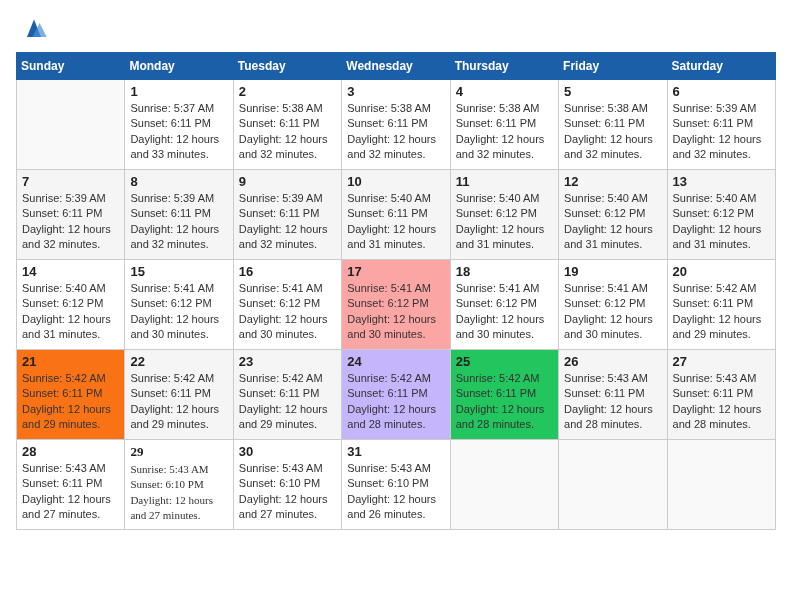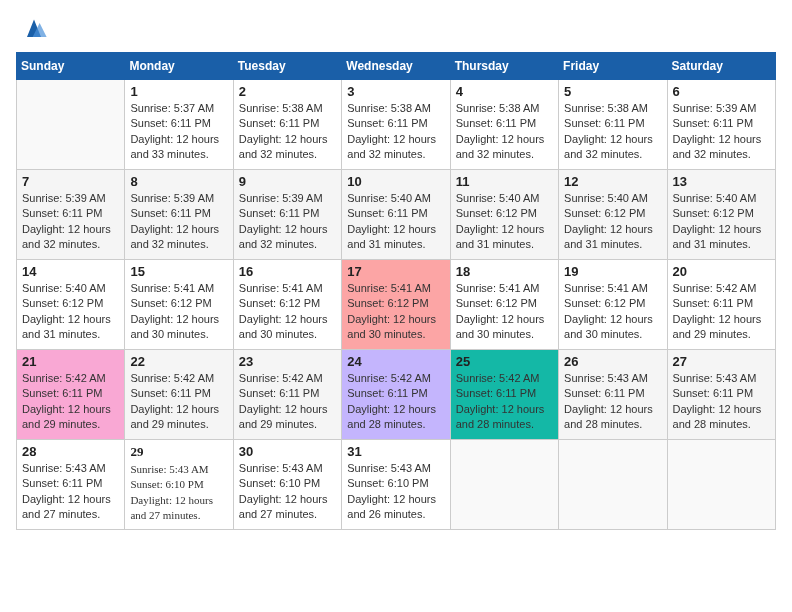--- a/index.html
+++ b/index.html
@@ -266,21 +266,21 @@
         </td>
         <td style="background: rgb(255, 255, 255); margin-top: 40px;">
           <span class="day-num">20</span>
           <div class="day-info" style="white-space: pre-line;">Sunrise: 5:42 AM
 Sunset: 6:11 PM
 Daylight: 12 hours
 and 29 minutes.</div>
         </td>
       </tr>
       <tr>
-        <td style="background: #f9a8d4;">
+        <td style="background: #f97316;">
           <span class="day-num">21</span>
           <div class="day-info" style="white-space: pre-line;">Sunrise: 5:42 AM
 Sunset: 6:11 PM
 Daylight: 12 hours
 and 29 minutes.</div>
         </td>
         <td style="background: rgb(245, 245, 245);">
           <span class="day-num">22</span>
           <div class="day-info" style="white-space: pre-line;">Sunrise: 5:42 AM
 Sunset: 6:11 PM
@@ -294,21 +294,21 @@
 Daylight: 12 hours
 and 29 minutes.</div>
         </td>
         <td style="background: #c4b5fd;">
           <span class="day-num">24</span>
           <div class="day-info" style="white-space: pre-line;">Sunrise: 5:42 AM
 Sunset: 6:11 PM
 Daylight: 12 hours
 and 28 minutes.</div>
         </td>
-        <td style="background: #14b8a6;">
+        <td style="background: #22c55e;">
           <span class="day-num">25</span>
           <div class="day-info" style="white-space: pre-line;">Sunrise: 5:42 AM
 Sunset: 6:11 PM
 Daylight: 12 hours
 and 28 minutes.</div>
         </td>
         <td style="background: rgb(245, 245, 245);">
           <span class="day-num">26</span>
           <div class="day-info" style="white-space: pre-line;">Sunrise: 5:43 AM
 Sunset: 6:11 PM

